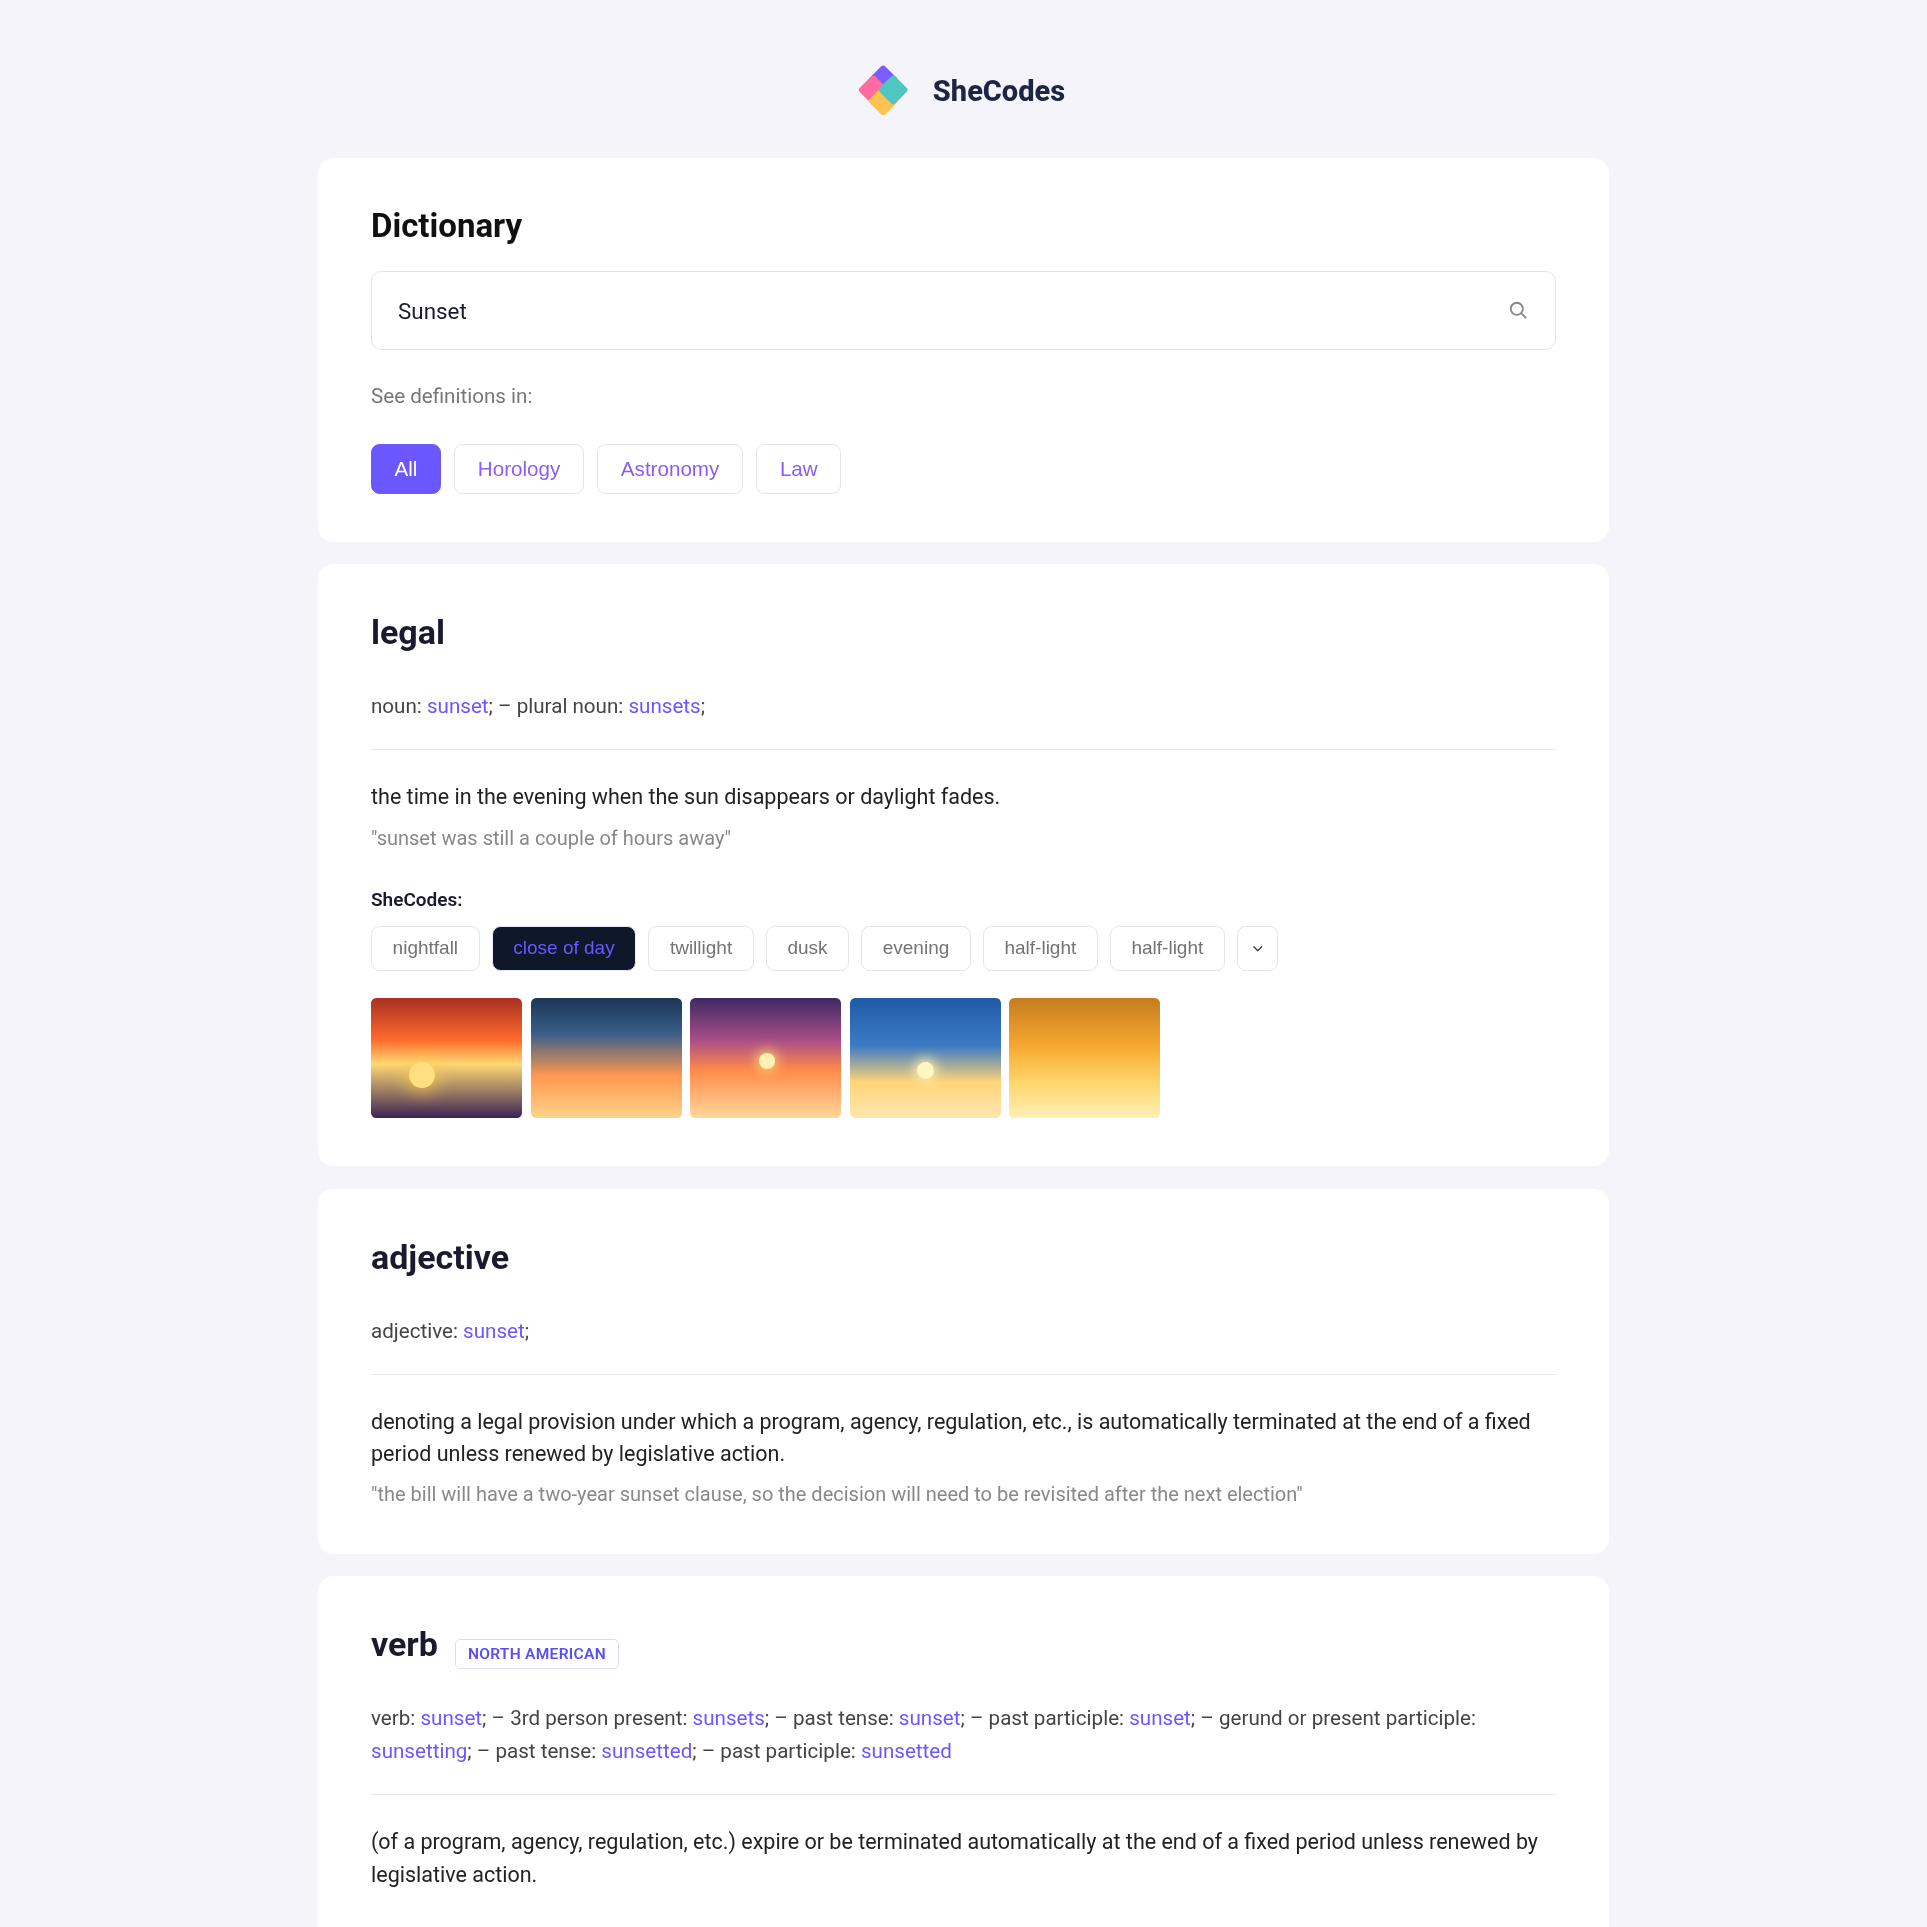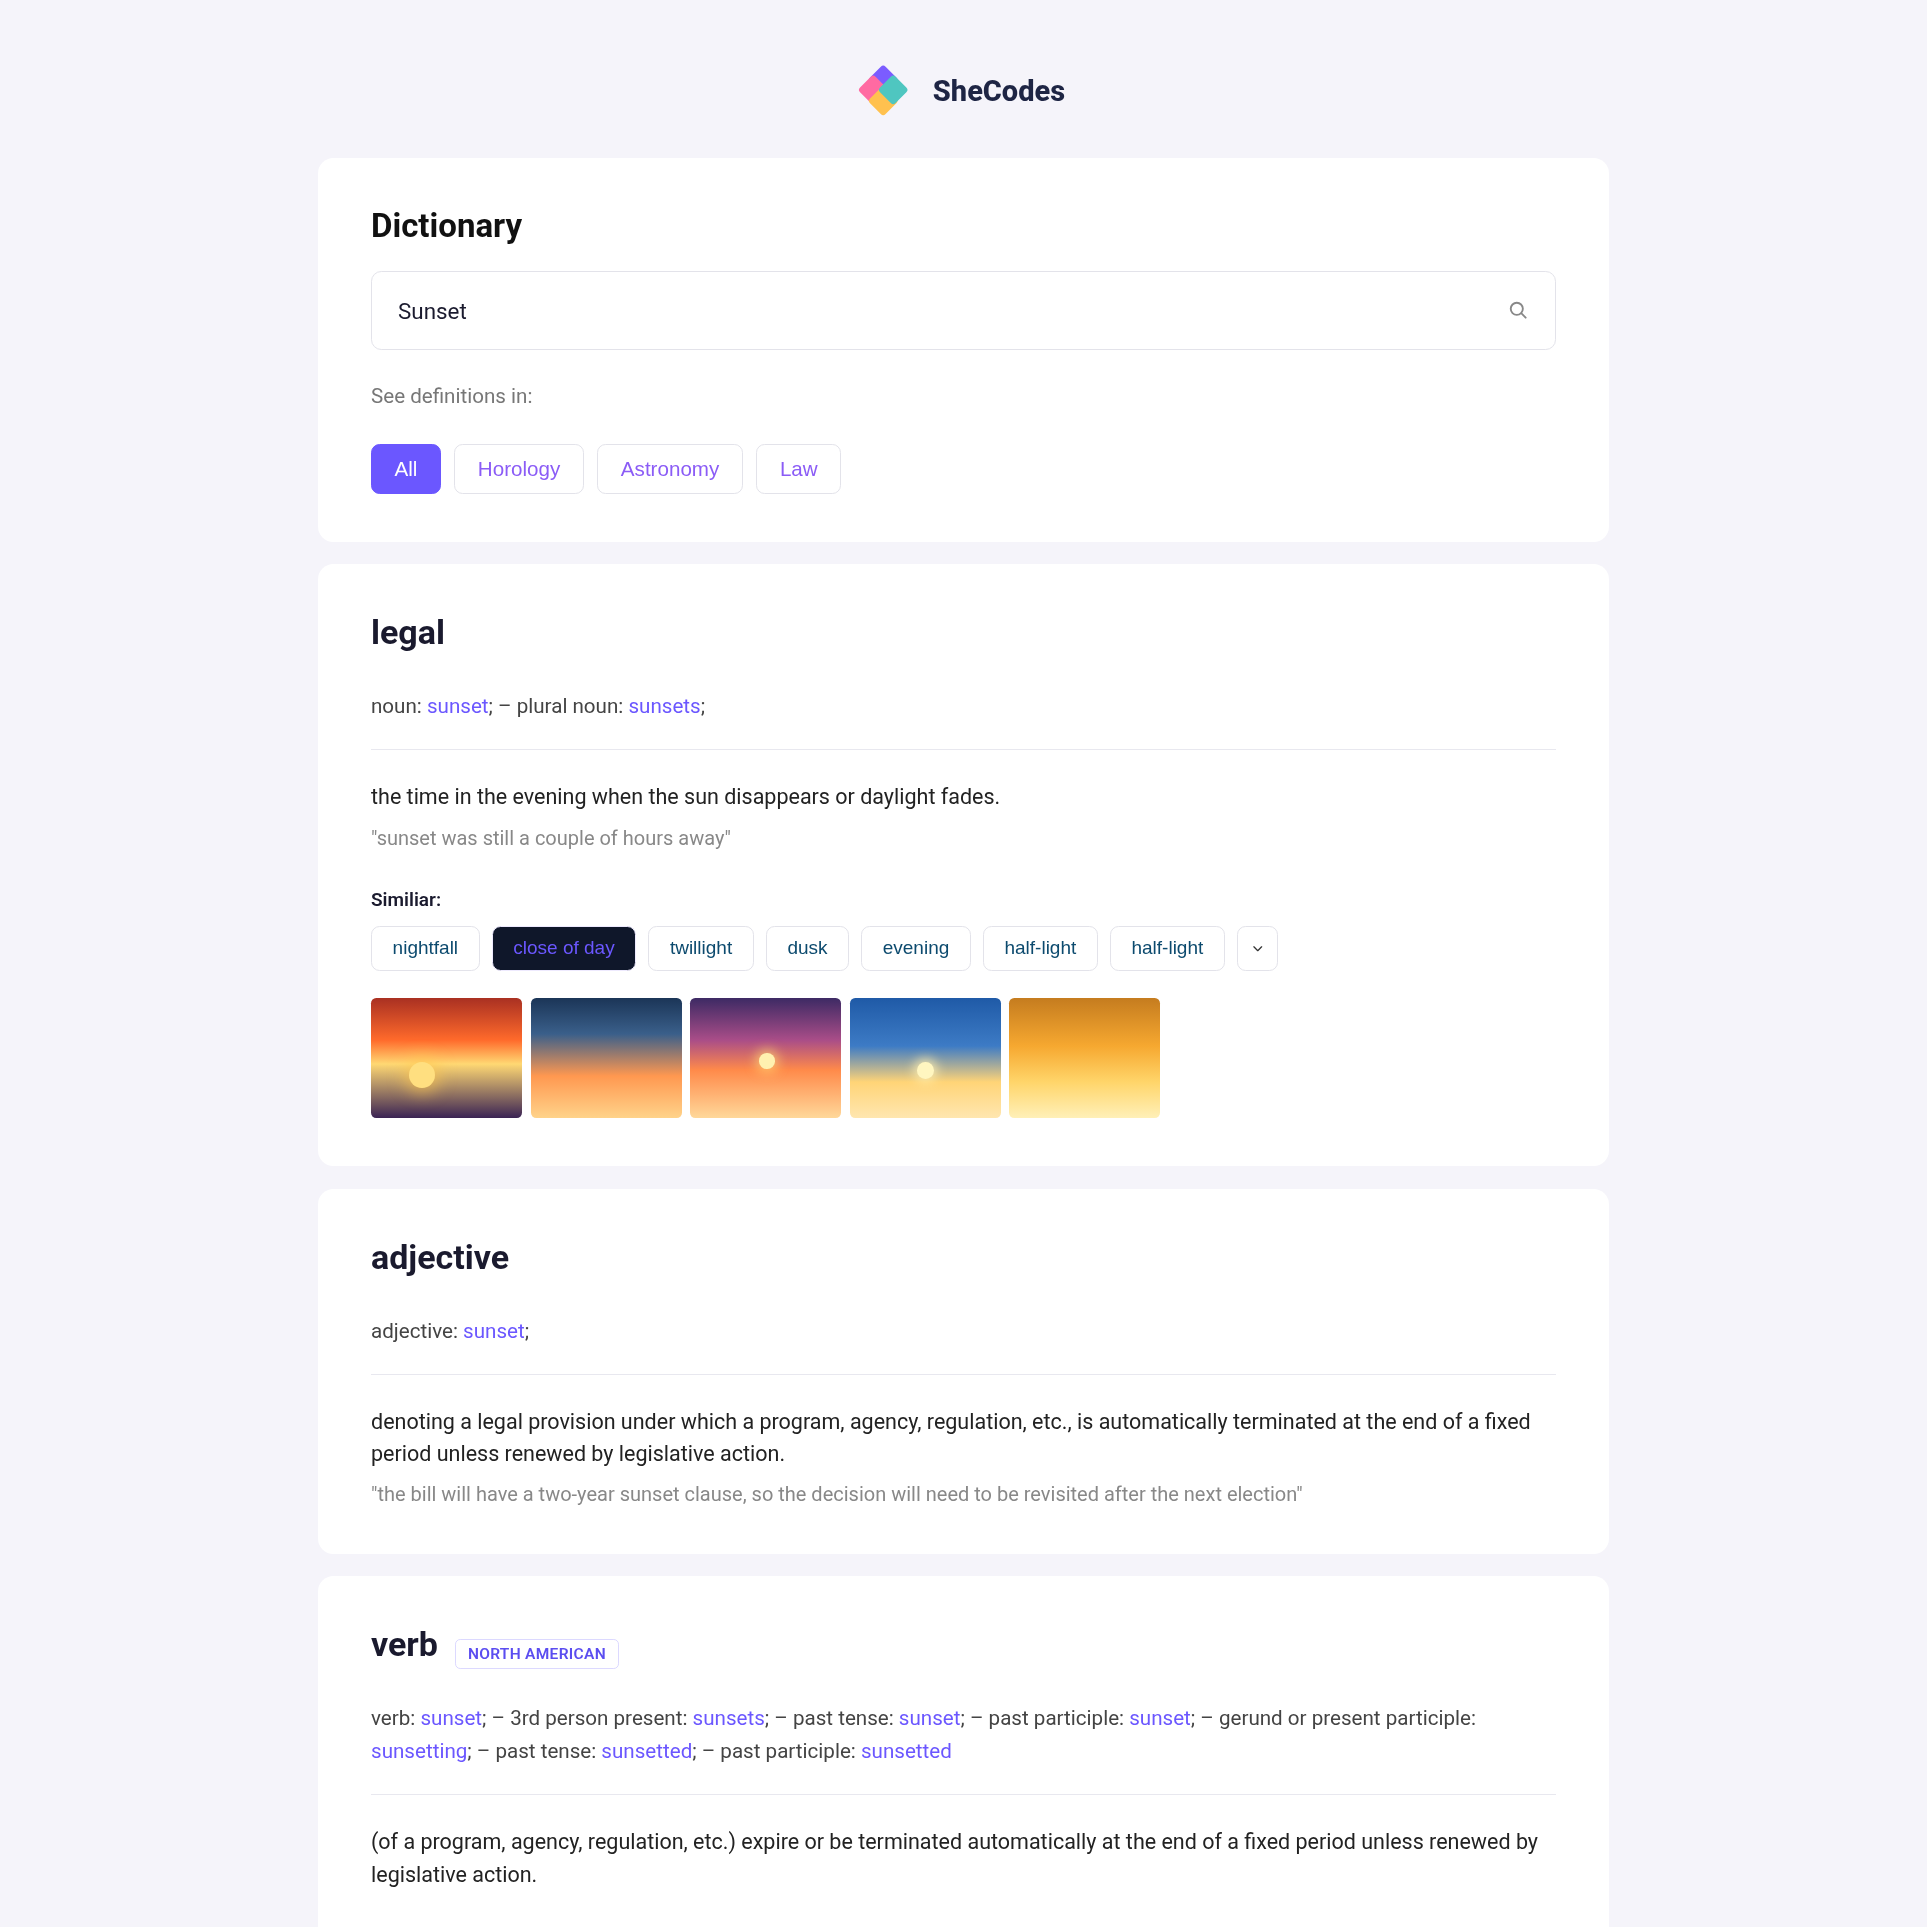--- a/index.html
+++ b/index.html
@@ -74,21 +74,21 @@
 .forms .blue { color:#6b57ff; }
 hr.rule { border:none; border-top:0.9px solid #e8e8ef; margin: 26px 0 31px; }
 
 .definition { font-size:21.5px; color:#222; line-height:1.5; margin-bottom: 12px; }
 .example { font-size:20px; color:#888; }
 
 .similar-label { font-size:19px; font-weight:600; margin: 38px 0 15.5px; }
 .chip-row { display:flex; gap:12px; flex-wrap:wrap; }
 .sim-chip {
   border:0.9px solid #e3e3ea; border-radius:8.6px; padding:10.3px 20.6px;
-  font-size:19px; color:#0c4a6e; background:#fff; cursor:pointer;
+  font-size:19px; color:#737373; background:#fff; cursor:pointer;
 }
 .sim-chip.hl { background:#0f172a; color:#6b57ff; border-color:#eeeafe; }
 .sim-more {
   border:0.9px solid #e3e3ea; border-radius:8.6px; padding:6.9px 12px;
   background:#fff; cursor:pointer; display:inline-flex; align-items:center;
 }
 
 .thumb-row { display:flex; gap:8.6px; margin-top:27.5px; }
 .thumb { width: 151px; height: 120px; border-radius:5.2px; overflow:hidden; position:relative; }
 .thumb.t1 { background: linear-gradient(180deg,#a93022 0%, #ff6a2b 35%, #ffd873 55%, #3a2354 100%); }
@@ -144,21 +144,21 @@
 
   <div id="entries">
       <div class="card">
         <div class="pos-heading-row">
           <div class="pos-heading">legal</div>
         </div>
         <div class="forms">noun: <span class="blue">sunset</span>;   –   plural noun: <span class="blue">sunsets</span>;</div>
         <hr class="rule">
         <div class="definition">the time in the evening when the sun disappears or daylight fades.</div>
         <div class="example">"sunset was still a couple of hours away"</div>
-        <div class="similar-label">Similiar:</div>
+        <div class="similar-label">SheCodes:</div>
         <div class="chip-row">
           <button class="sim-chip">nightfall</button>
           <button class="sim-chip hl">close of day</button>
           <button class="sim-chip">twillight</button>
           <button class="sim-chip">dusk</button>
           <button class="sim-chip">evening</button>
           <button class="sim-chip">half-light</button>
           <button class="sim-chip">half-light</button>
           <button class="sim-more">
             <svg width="15.5" height="15.5" viewBox="0 0 24 24" fill="none" stroke="#333" stroke-width="2" stroke-linecap="round" stroke-linejoin="round">

